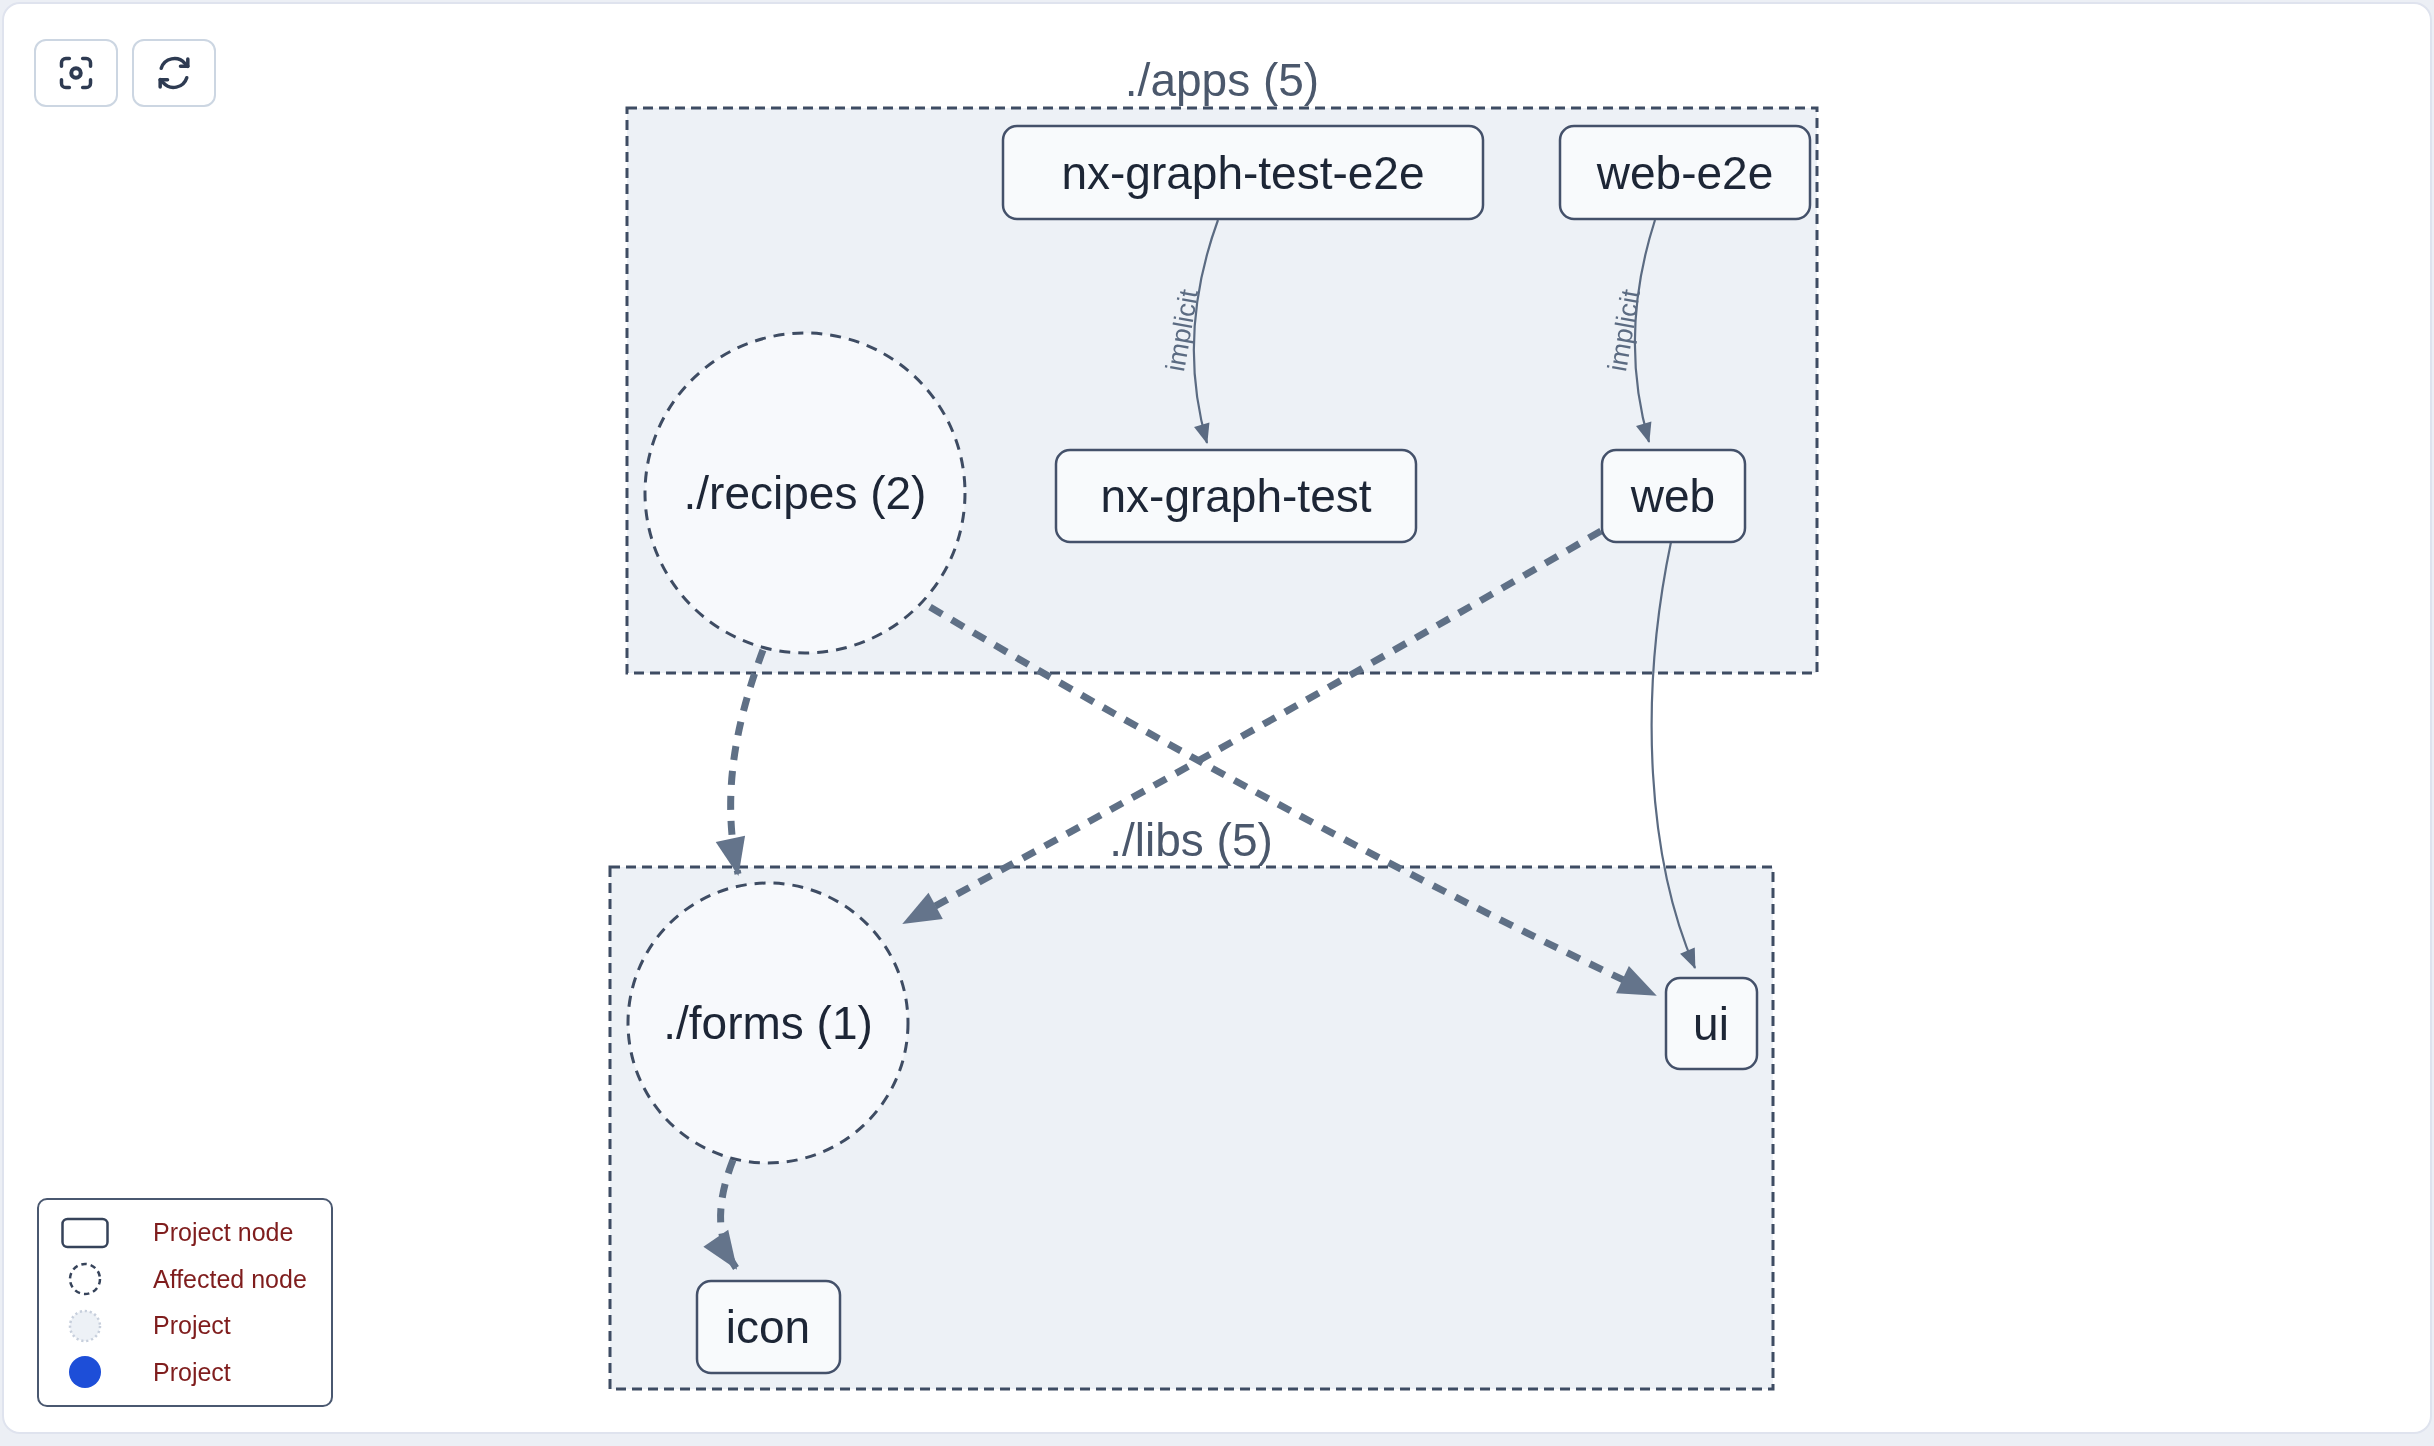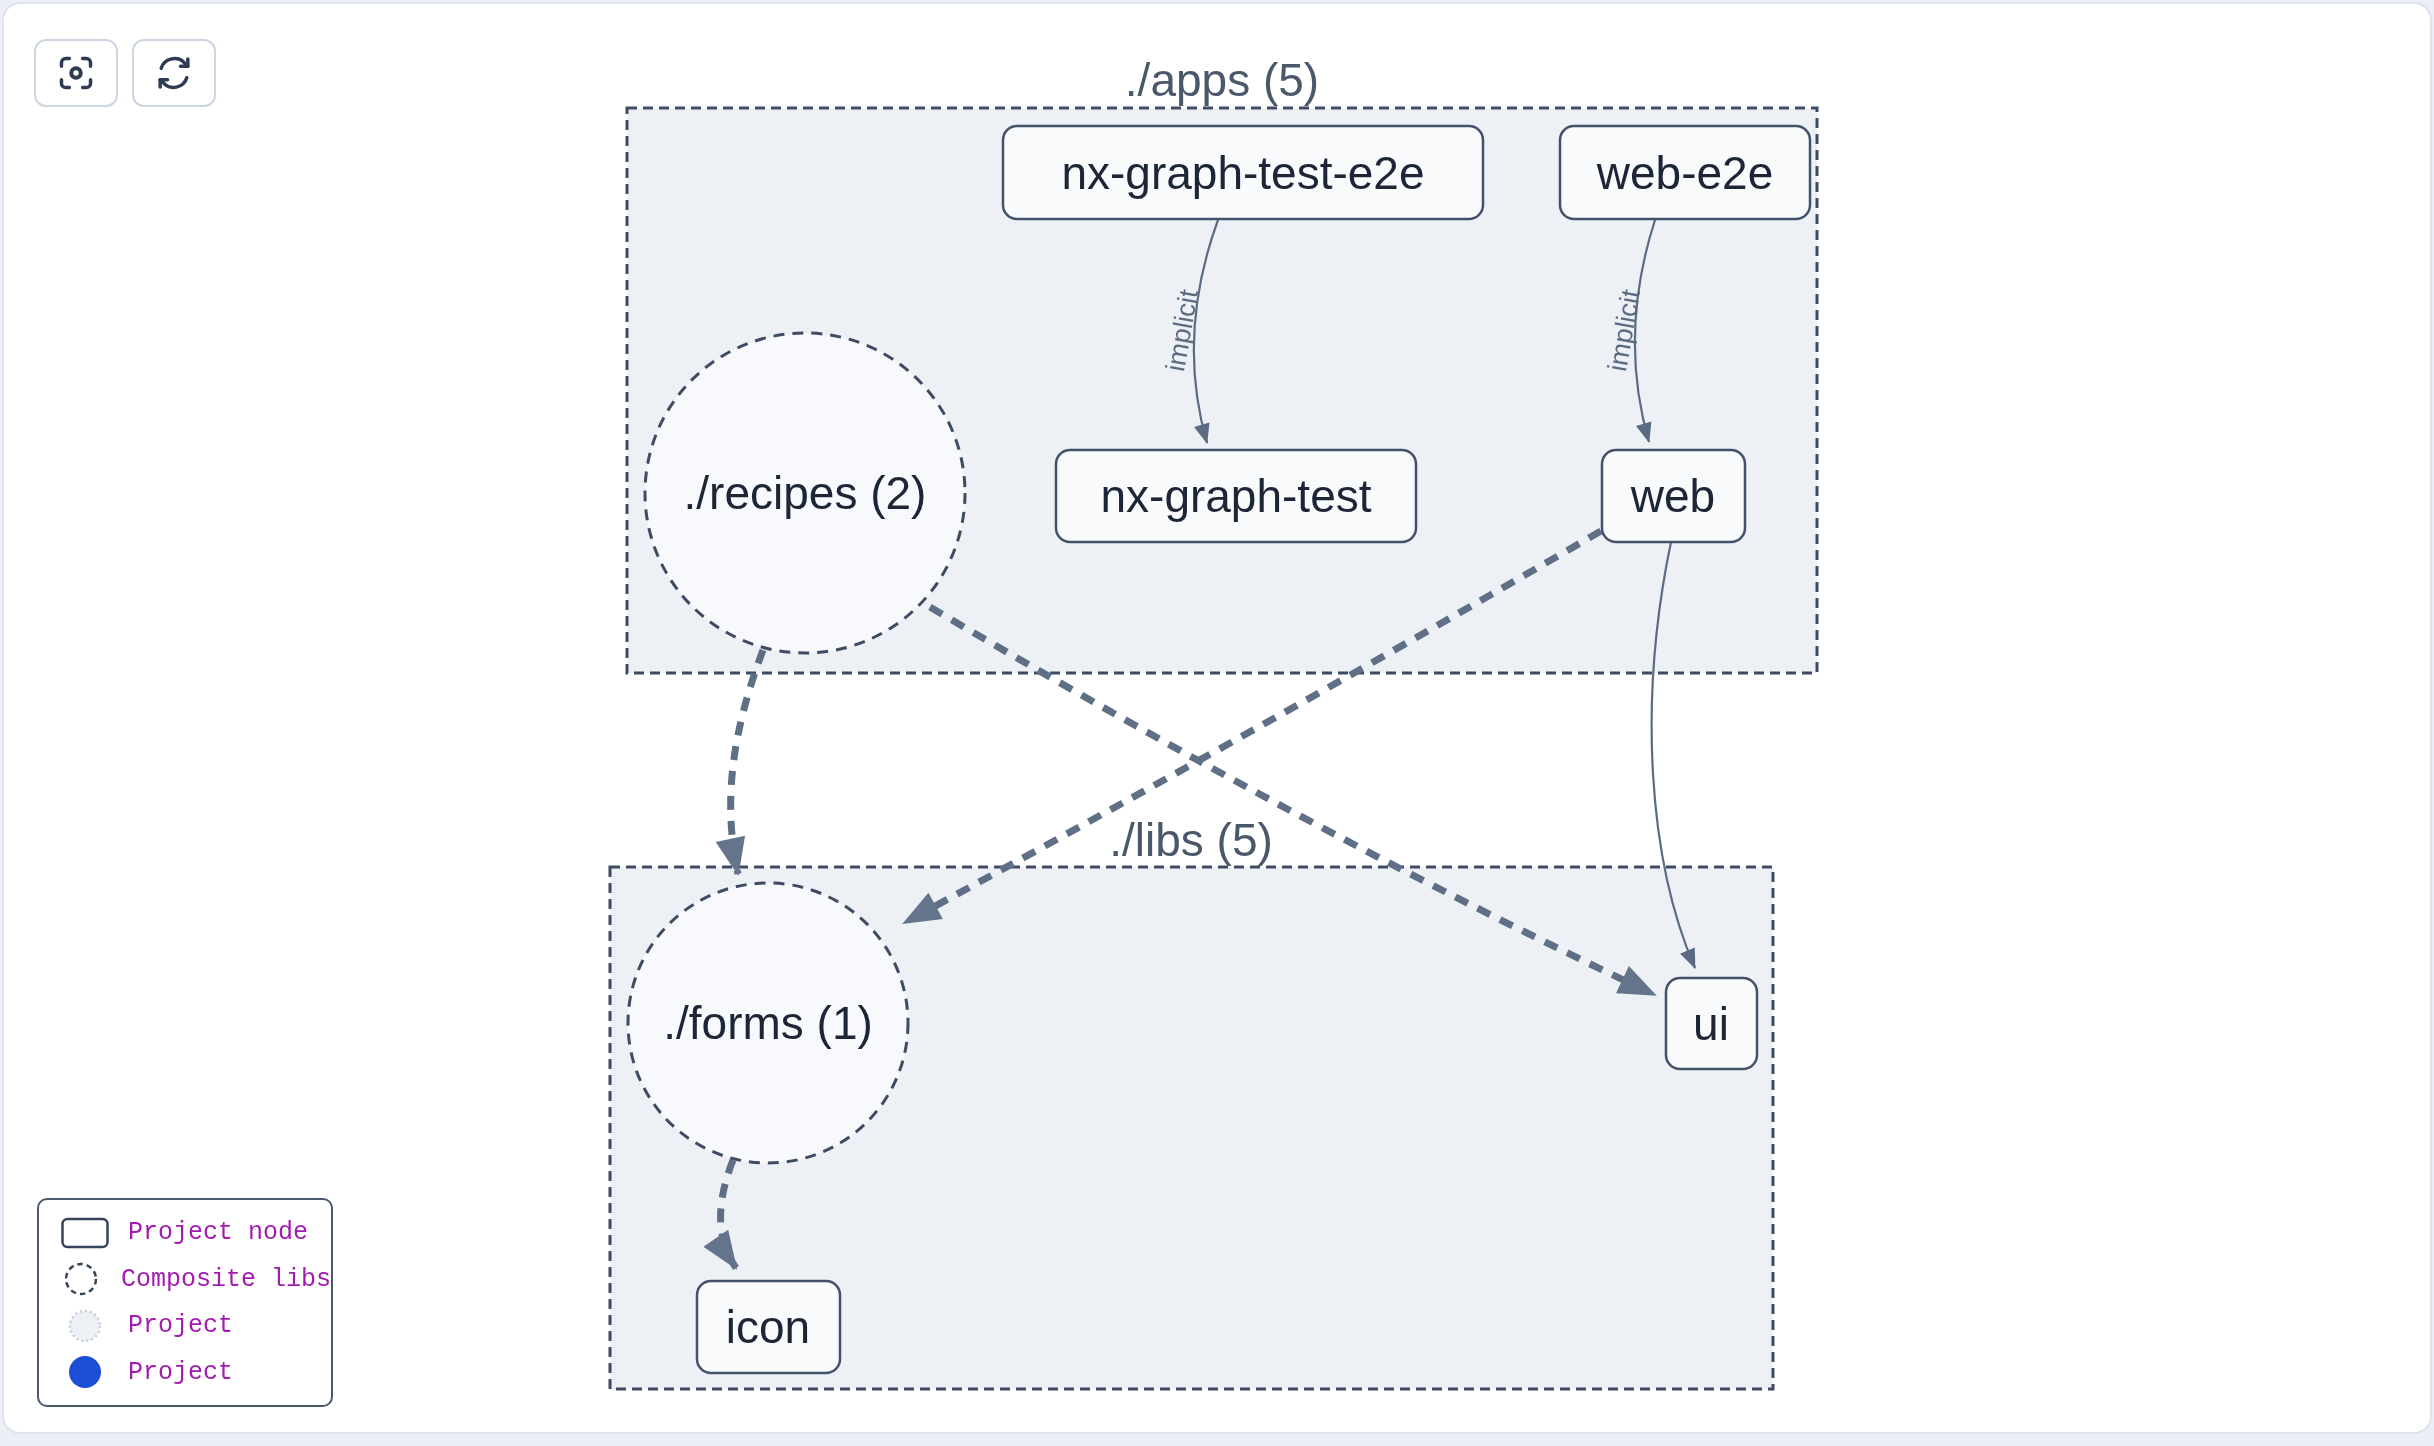--- a/index.html
+++ b/index.html
@@ -26,21 +26,21 @@
   .tool-btn svg{stroke:#2e3b52;fill:none;stroke-width:2;stroke-linecap:round;stroke-linejoin:round;}
 
   .legend{
     position:absolute;left:37px;top:1198px;width:296px;height:209px;
     background:#ffffff;border:2px solid #4a5870;border-radius:10px;
     box-sizing:border-box;display:flex;flex-direction:column;
     justify-content:space-evenly;padding:8px 0 8px 20px;
   }
   .legend-row{display:flex;align-items:center;height:44px;}
   .swatch-cell{width:52px;display:flex;justify-content:center;align-items:center;}
-  .legend-label{margin-left:17px;font-size:25px;color:#a21caf;white-space:nowrap;font-family:Liberation Mono, monospace;}
+  .legend-label{margin-left:42px;font-size:25px;color:#7f1d1d;white-space:nowrap;}
 
   [data-interactable="true"]{cursor:pointer;}
 </style>
 </head>
 <body>
 
 <div class="card" data-interactable="false"></div>
 
 <svg class="diagram" width="2434" height="1446" viewBox="0 0 2434 1446" data-interactable="true">
   <defs>
@@ -137,21 +137,21 @@
       </svg>
     </span>
     <span class="legend-label" data-interactable="false">Project node</span>
   </div>
   <div class="legend-row" data-interactable="false">
     <span class="swatch-cell" data-interactable="false">
       <svg width="36" height="36" viewBox="0 0 36 36">
         <circle cx="18" cy="18" r="15" fill="#ffffff" stroke="#36435a" stroke-width="2.5" stroke-dasharray="5.5 4"></circle>
       </svg>
     </span>
-    <span class="legend-label" data-interactable="false">Composite libs</span>
+    <span class="legend-label" data-interactable="false">Affected node</span>
   </div>
   <div class="legend-row" data-interactable="false">
     <span class="swatch-cell" data-interactable="false">
       <svg width="36" height="36" viewBox="0 0 36 36">
         <circle cx="18" cy="18" r="15" stroke-width="2.5" stroke-dasharray="2.2 2.8" stroke="#c7cfdc" fill="#edf1f6"></circle>
       </svg>
     </span>
     <span class="legend-label" data-interactable="false">Project</span>
   </div>
   <div class="legend-row" data-interactable="false">

